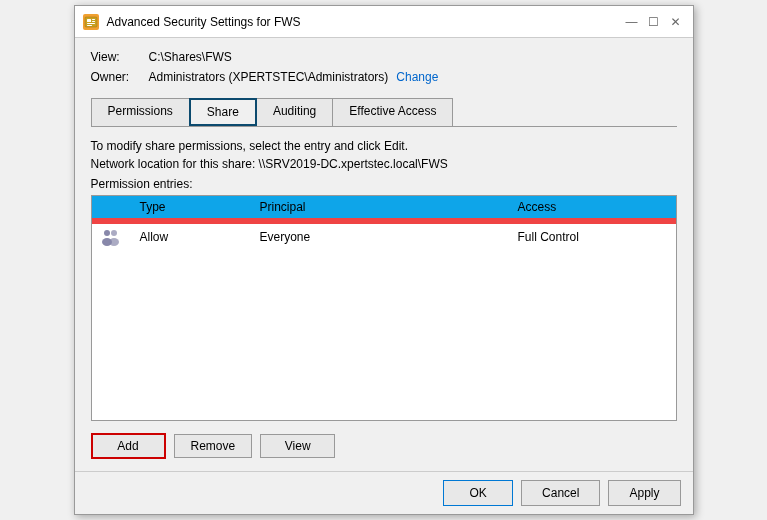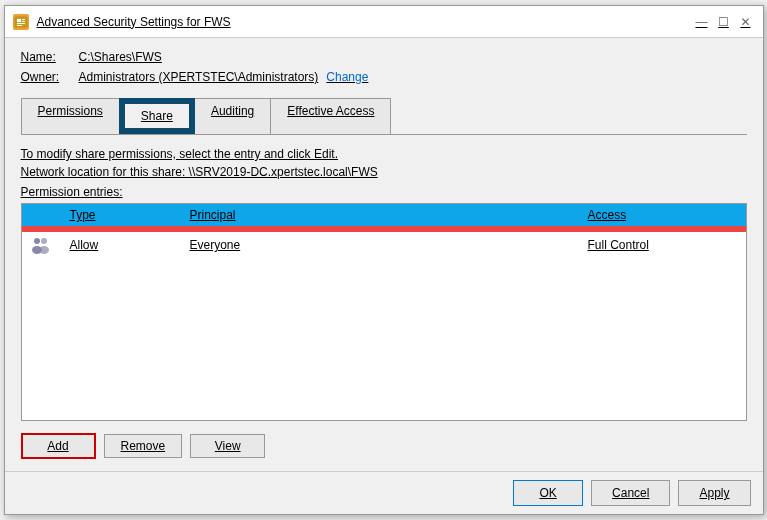--- a/index.html
+++ b/index.html
@@ -8,28 +8,27 @@
       font-size: 12px;
       background: #f0f0f0;
       display: flex;
       justify-content: center;
       align-items: center;
       width: 767px;
       height: 520px;
       overflow: hidden;
     }
     .window {
-      width: 760px;
+      width: 620px;
       height: 510px;
       background: #f0f0f0;
       border: 1px solid #999;
       box-shadow: 2px 2px 8px rgba(0,0,0,0.3);
       display: flex;
       flex-direction: column;
-      text-decoration: underline;
     }
     .title-bar {
       background: #fff;
       border-bottom: 1px solid #ccc;
       padding: 6px 8px;
       display: flex;
       align-items: center;
       justify-content: space-between;
       height: 32px;
     }
@@ -105,21 +104,21 @@
       border: 1px solid #999;
       border-bottom: none;
       background: #e8e8e8;
       cursor: pointer;
       font-size: 12px;
       margin-right: -1px;
       color: #000;
     }
     .tab.active {
       background: #f0f0f0;
-      border: 6px solid #0c4a6e;
+      border: 2px solid #0c4a6e;
       font-weight: normal;
       position: relative;
       z-index: 1;
     }
     .tab-content {
       flex: 1;
       display: flex;
       flex-direction: column;
       padding-top: 8px;
       gap: 4px;
@@ -238,21 +237,21 @@
     <div class="title-controls">
       <button class="title-btn">—</button>
       <button class="title-btn">☐</button>
       <button class="title-btn close">✕</button>
     </div>
   </div>
 
   <div class="content">
 
     <div class="info-row">
-      <span class="info-label">Name:</span>
+      <span class="info-label">View:</span>
       <span class="info-value">C:\Shares\FWS</span>
     </div>
 
     <div class="info-row">
       <span class="info-label">Owner:</span>
       <span class="info-value">Administrators (XPERTSTEC\Administrators)</span>
       <a class="info-link">Change</a>
     </div>
 
     <div class="tabs">

